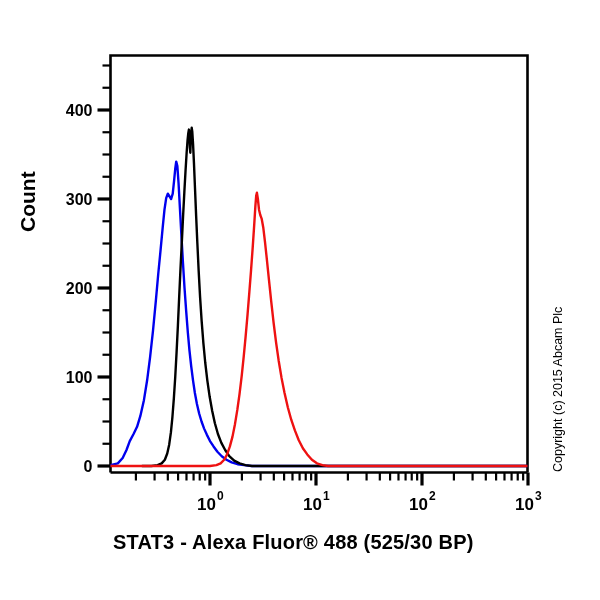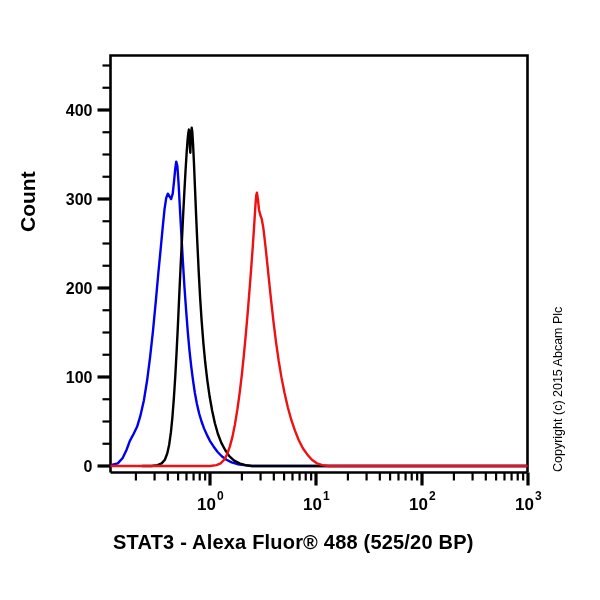--- a/index.html
+++ b/index.html
@@ -146,17 +146,17 @@
           </clipPath>
         </defs>
         <path d="M 110.43 465.11 L 117.82 463.33 L 122.67 457.99 L 126.49 449.98 L 129.76 441.08 L 133.55 433.96 L 137.05 426.84 L 140.30 416.16 L 143.92 400.14 L 147.09 380.56 L 150.06 357.42 L 153.01 330.72 L 155.79 301.35 L 158.26 273.76 L 160.61 249.73 L 162.71 227.48 L 164.48 209.68 L 166.18 198.11 L 167.82 193.66 L 169.51 196.33 L 171.15 199.00 L 172.73 193.66 L 174.05 181.20 L 175.24 168.74 L 176.21 161.62 L 177.35 166.07 L 178.55 182.98 L 179.90 207.90 L 181.46 236.38 L 182.98 263.08 L 184.52 288.00 L 186.18 311.14 L 187.84 332.50 L 189.46 350.30 L 191.22 366.32 L 193.05 380.56 L 194.88 393.02 L 196.88 403.70 L 199.15 413.49 L 201.53 421.50 L 204.12 428.62 L 206.91 434.85 L 210.00 441.08 L 213.54 446.42 L 217.42 451.76 L 221.72 456.21 L 226.47 459.77 L 231.64 462.44 L 237.57 464.22 L 244.16 465.11 L 251.25 466.00 L 260.57 466.00 L 316.00 466.00 L 422.00 466.00 L 528.00 466.00" fill="none" stroke="#0000ee" stroke-width="2.4" stroke-linejoin="round" stroke-linecap="round" clip-path="url(#plotclip)"></path>
         <path d="M 142.34 466.00 L 151.40 466.00 L 157.55 465.11 L 161.67 463.33 L 164.85 459.77 L 167.24 453.54 L 169.18 444.64 L 170.93 432.18 L 172.41 417.05 L 173.85 398.36 L 175.24 377.00 L 176.59 352.08 L 177.91 325.38 L 179.18 296.90 L 180.51 268.42 L 181.89 240.83 L 183.14 215.02 L 184.36 191.88 L 185.55 170.52 L 186.64 152.72 L 187.55 140.26 L 188.29 133.14 L 188.88 129.58 L 189.46 134.92 L 189.88 147.38 L 190.31 152.72 L 190.73 142.04 L 191.22 132.25 L 191.70 127.80 L 192.25 131.36 L 193.05 143.82 L 193.97 163.40 L 195.00 188.32 L 196.14 215.91 L 197.37 243.50 L 198.68 271.09 L 200.07 296.90 L 201.64 320.93 L 203.38 343.18 L 205.25 362.76 L 207.35 380.56 L 209.63 396.58 L 212.16 410.82 L 214.89 423.28 L 217.93 433.96 L 221.36 442.86 L 225.16 449.98 L 229.28 456.21 L 234.16 460.66 L 239.55 463.33 L 245.45 465.11 L 252.18 466.00 L 263.55 466.00 L 316.00 466.00 L 422.00 466.00 L 528.00 466.00" fill="none" stroke="#000000" stroke-width="2.4" stroke-linejoin="round" stroke-linecap="round" clip-path="url(#plotclip)"></path>
         <path d="M 110.43 466.00 L 178.09 466.00 L 210.00 466.00 L 216.43 465.11 L 220.64 463.33 L 224.16 459.77 L 227.11 454.43 L 229.88 446.42 L 232.49 436.63 L 234.97 424.17 L 237.31 409.93 L 239.55 393.91 L 241.68 376.11 L 243.71 356.53 L 245.66 336.06 L 247.54 314.70 L 249.33 292.45 L 251.06 270.20 L 252.73 247.06 L 254.16 225.70 L 255.38 206.12 L 256.23 195.44 L 256.90 192.77 L 257.89 199.00 L 259.01 209.68 L 260.27 215.02 L 261.64 218.58 L 263.26 227.48 L 264.96 241.72 L 266.88 259.52 L 268.97 279.99 L 271.21 301.35 L 273.59 322.71 L 276.06 342.29 L 278.73 360.98 L 281.54 377.89 L 284.55 393.02 L 287.80 407.26 L 291.24 419.72 L 294.88 430.40 L 298.78 440.19 L 302.88 448.20 L 307.26 454.43 L 311.91 459.77 L 316.91 463.33 L 322.43 465.11 L 328.08 466.00 L 347.91 466.00 L 422.00 466.00 L 528.00 466.00" fill="none" stroke="#ee1111" stroke-width="2.4" stroke-linejoin="round" stroke-linecap="round" clip-path="url(#plotclip)"></path>
       </g>
   </svg>
 
   <div class="axis-label" id="y-axis-title">Count</div>
 
-  <div class="axis-label" id="x-axis-title">STAT3 - Alexa Fluor® 488 (525/20 BP)</div>
+  <div class="axis-label" id="x-axis-title">STAT3 - Alexa Fluor® 488 (525/30 BP)</div>
 
   <div id="copyright">Copyright (c) 2015 Abcam Plc</div>
 
 </div>
 
 </body></html>

